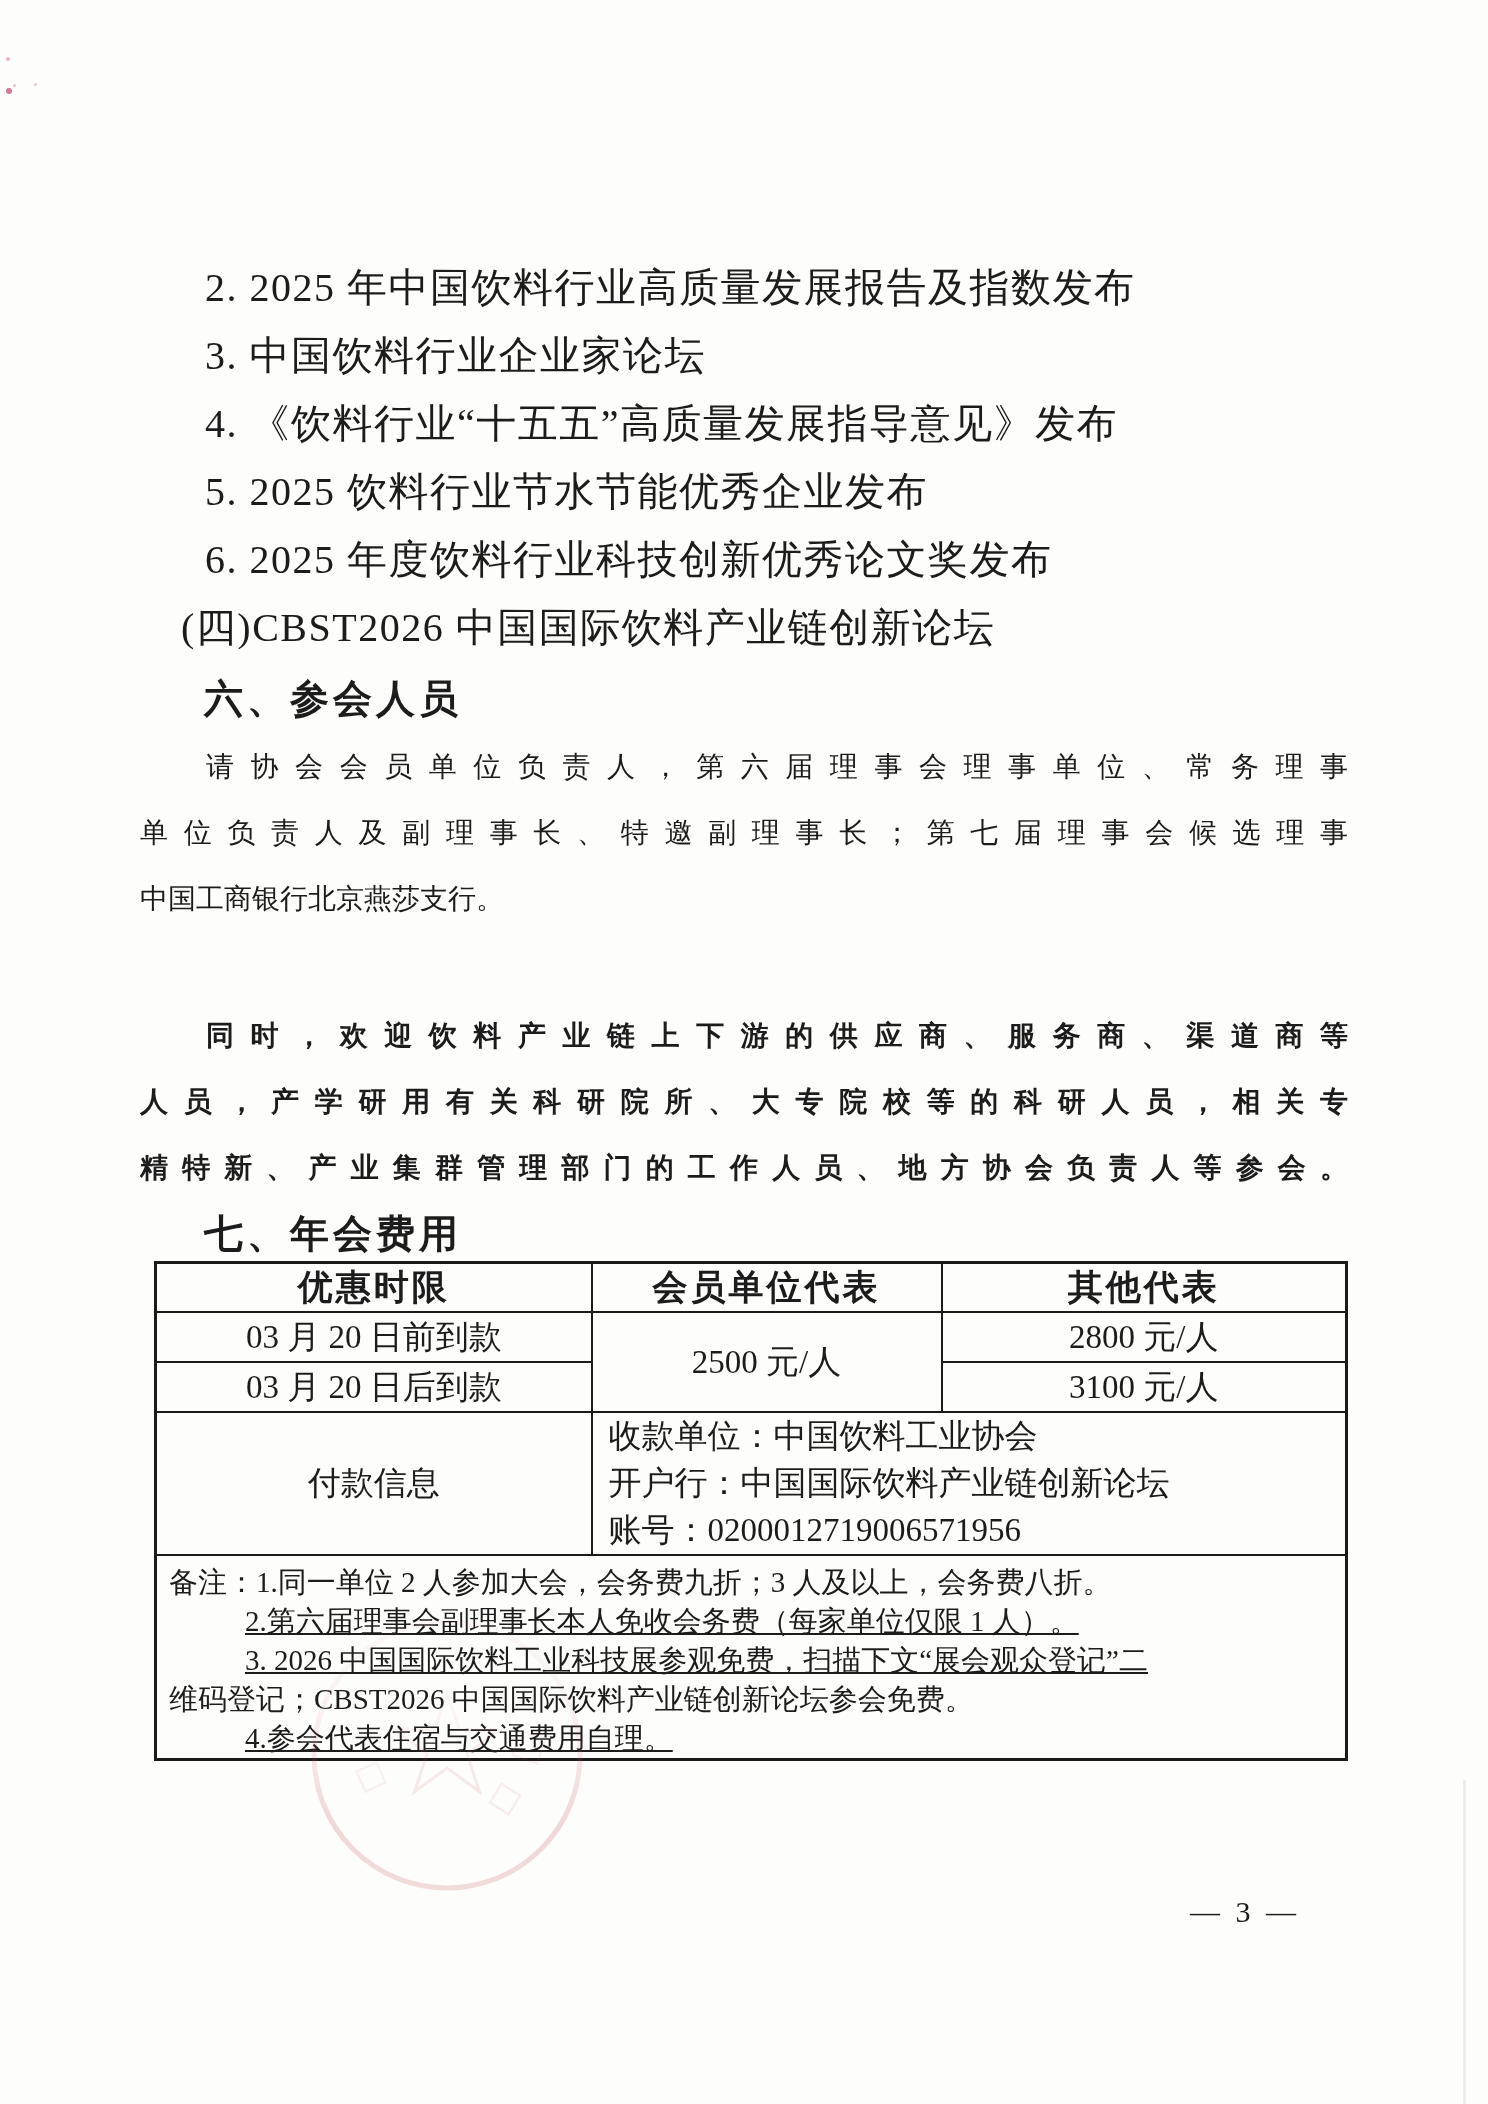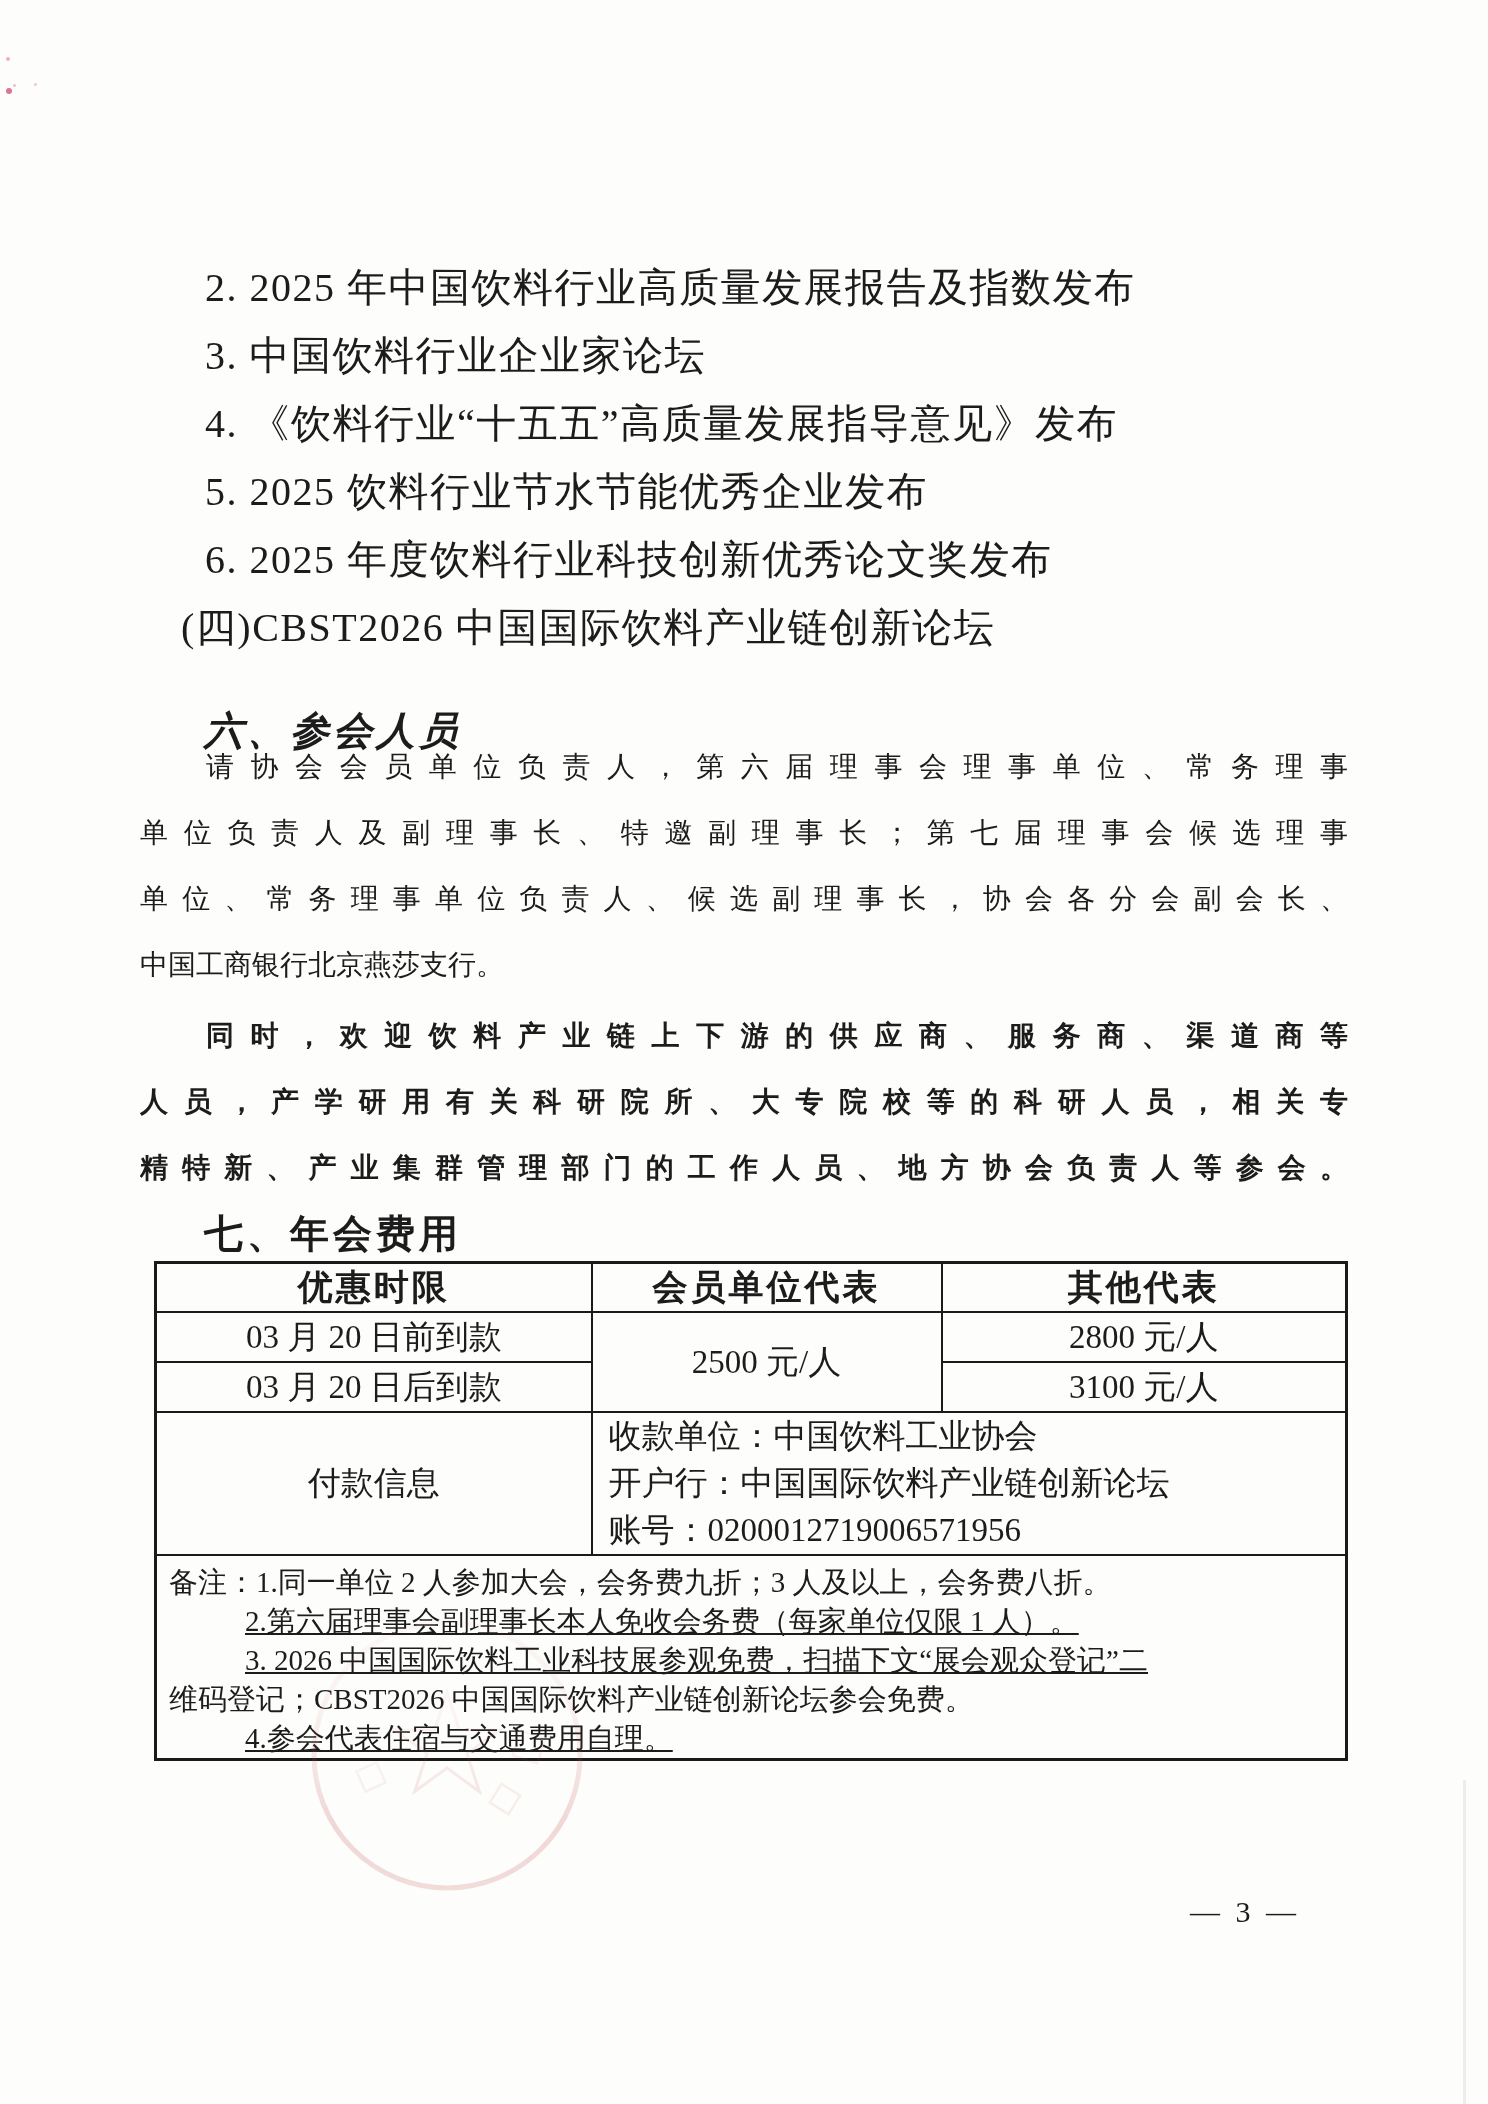--- a/index.html
+++ b/index.html
@@ -10,21 +10,21 @@
   
   .agenda{position:absolute;top:254px;left:205px;width:1150px;}
   .agenda-item{height:68px;line-height:68px;font-size:40px;letter-spacing:1.5px;white-space:nowrap;}
   .item-si{margin-left:-24px;}
   
   .sec-title{
     position:absolute;left:204px;margin:0;height:46px;line-height:46px;
     font-family:"Liberation Sans","DejaVu Sans",sans-serif;font-weight:bold;
     font-size:39px;letter-spacing:4px;white-space:nowrap;
   }
-  .sec6{top:708px;font-style:italic;}
+  .sec6{top:676px;}
   .sec7{top:1211px;}
   
   .para{position:absolute;left:140px;width:1208px;}
   .p1{top:734px;}
   .p2{top:1003px;font-weight:bold;}
   .pline{line-height:66px;font-size:28px;white-space:nowrap;}
   .pline.fill{text-align:justify;text-align-last:justify;white-space:normal;height:66px;overflow:hidden;}
   .pline.indent{padding-left:66px;}
   
   .fee{
@@ -85,21 +85,20 @@
     <div class="agenda-item">5. 2025 饮料行业节水节能优秀企业发布</div>
     <div class="agenda-item">6. 2025 年度饮料行业科技创新优秀论文奖发布</div>
     <div class="agenda-item item-si">(四)CBST2026 中国国际饮料产业链创新论坛</div>
   </section>
 
   <h2 class="sec-title sec6">六、参会人员</h2>
 
   <div class="para p1">
     <div class="pline indent fill">请协会会员单位负责人，第六届理事会理事单位、常务理事</div>
     <div class="pline fill">单位负责人及副理事长、特邀副理事长；第七届理事会候选理事</div>
-    <div class="pline fill">单位、常务理事单位负责人、候选副理事长，协会各分会副会长、</div>
     <div class="pline">中国工商银行北京燕莎支行。</div>
   </div>
 
   <div class="para p2">
     <div class="pline indent fill">同时，欢迎饮料产业链上下游的供应商、服务商、渠道商等</div>
     <div class="pline fill">人员，产学研用有关科研院所、大专院校等的科研人员，相关专</div>
     <div class="pline fill">精特新、产业集群管理部门的工作人员、地方协会负责人等参会。</div>
   </div>
 
   <h2 class="sec-title sec7">七、年会费用</h2>

